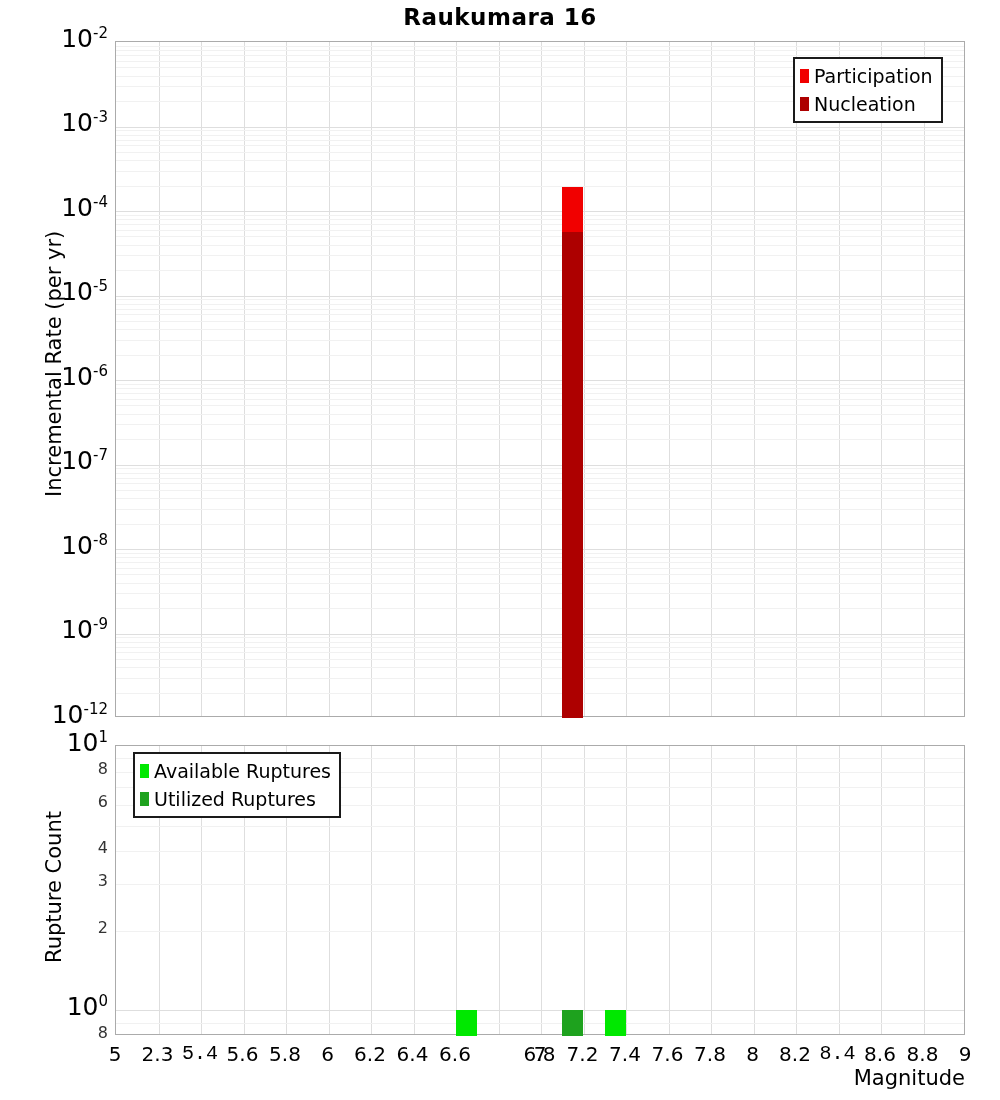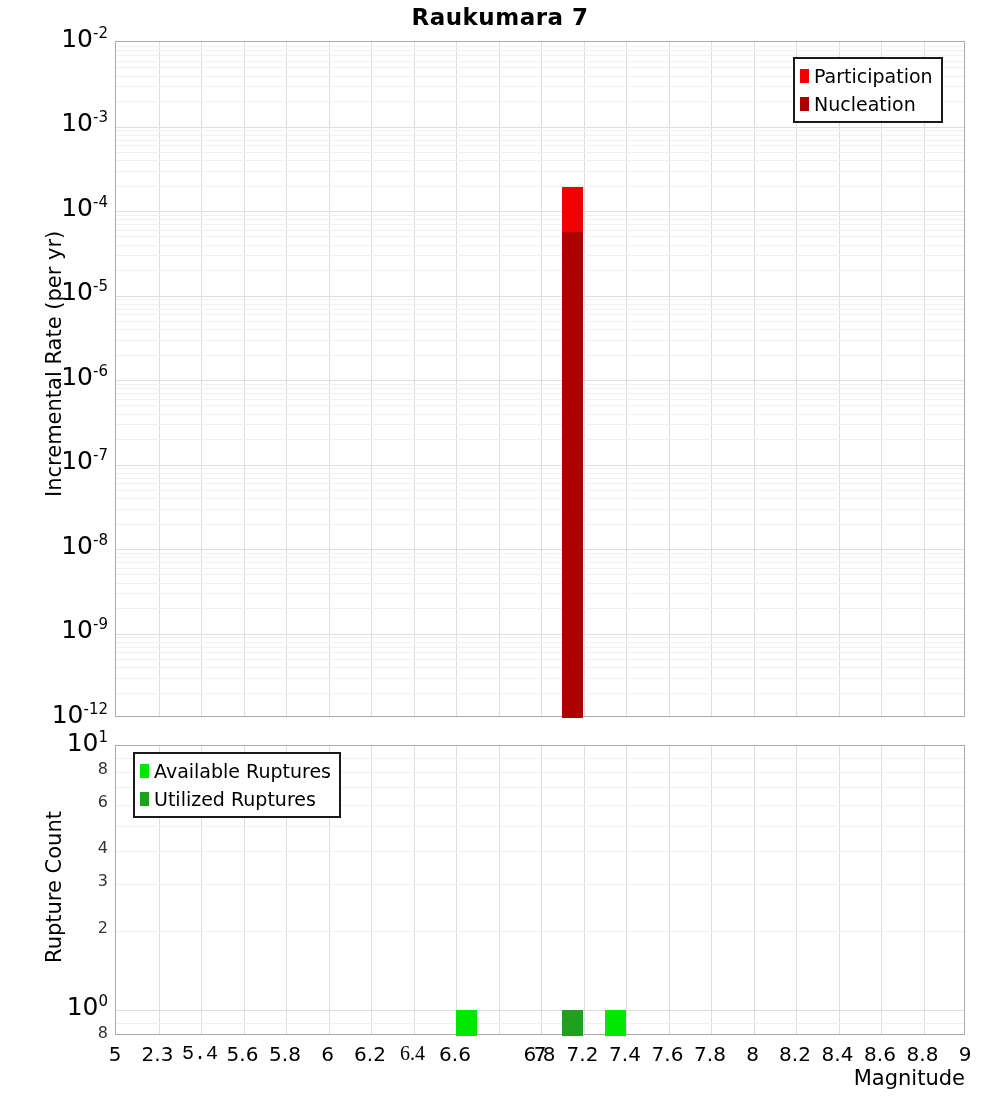--- a/index.html
+++ b/index.html
@@ -85,21 +85,21 @@
     margin-right: 5px;
     flex: 0 0 auto;
   }
   .legend-label { font-size: 19px; white-space: nowrap; }
 </style>
 </head>
 <body>
 
 <div class="figure">
 
-  <div class="chart-title">Raukumara 7</div>
+  <div class="chart-title">Raukumara 16</div>
 
   <div class="axis-label-y" id="ylabel-rate">Incremental Rate (per yr)</div>
 
   <div class="axis-label-y" id="ylabel-count">Rupture Count</div>
 
   <div class="axis-label-x">Magnitude</div>
 
   <div class="panel" id="panel-rate">
       <div class="gridline-v" style="left: 42.5px; background: rgb(222, 222, 222);"></div>
       <div class="gridline-v" style="left: 85px; background: rgb(222, 222, 222);"></div>
@@ -269,29 +269,29 @@
       <div class="y-tick plain" style="top: 919.9px;">2</div>
       <div class="y-tick" style="top: 993.9px;">10<sup>0</sup></div>
       <div class="y-tick plain" style="top: 1025.1px;">8</div>
       <div class="x-tick" style="left: 115px;">5</div>
       <div class="x-tick" style="left: 157.5px;">2.3</div>
       <div class="x-tick" style="left: 200px; font-family: Liberation Mono, monospace;">5.4</div>
       <div class="x-tick" style="left: 242.5px;">5.6</div>
       <div class="x-tick" style="left: 285px;">5.8</div>
       <div class="x-tick" style="left: 327.5px;">6</div>
       <div class="x-tick" style="left: 370px;">6.2</div>
-      <div class="x-tick" style="left: 412.5px; font-family: Liberation Serif, serif;">6.4</div>
+      <div class="x-tick" style="left: 412.5px;">6.4</div>
       <div class="x-tick" style="left: 455px;">6.6</div>
       <div class="x-tick" style="left: 497.5px; padding-left: 42px;">6.8</div>
       <div class="x-tick" style="left: 540px;">7</div>
       <div class="x-tick" style="left: 582.5px;">7.2</div>
       <div class="x-tick" style="left: 625px;">7.4</div>
       <div class="x-tick" style="left: 667.5px;">7.6</div>
       <div class="x-tick" style="left: 710px;">7.8</div>
       <div class="x-tick" style="left: 752.5px;">8</div>
       <div class="x-tick" style="left: 795px;">8.2</div>
-      <div class="x-tick" style="left: 837.5px;">8.4</div>
+      <div class="x-tick" style="left: 837.5px; font-family: Liberation Mono, monospace;">8.4</div>
       <div class="x-tick" style="left: 880px;">8.6</div>
       <div class="x-tick" style="left: 922.5px;">8.8</div>
       <div class="x-tick" style="left: 965px;">9</div>
     </div>
 
 </div>
 
 </body></html>

